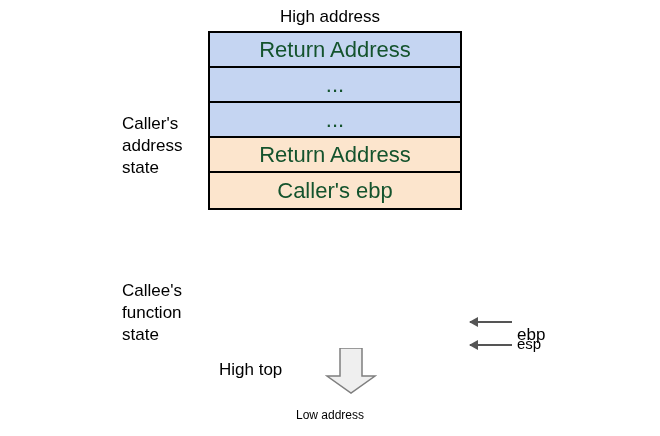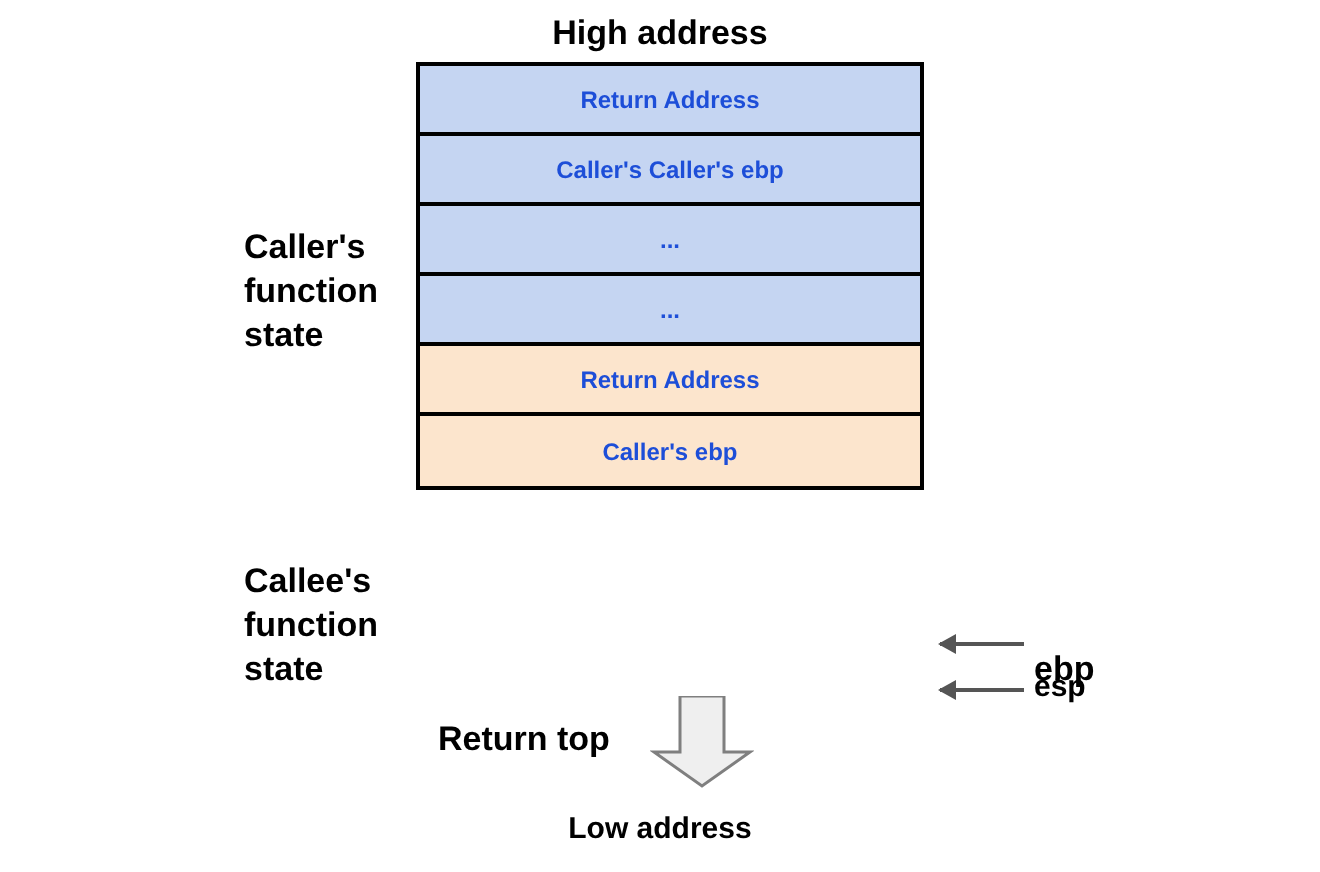--- a/index.html
+++ b/index.html
@@ -7,21 +7,20 @@
     padding: 0;
     background: #ffffff;
   }
   #canvas {
     position: relative;
     width: 600px;
     height: 436px;
     background: #ffffff;
     font-family: "Liberation Sans", sans-serif;
     overflow: hidden;
-    font-weight: bold;
   }
 
   
   .label {
     position: absolute;
     color: #000000;
     font-size: 17px;
     line-height: 22px;
     white-space: pre-line;
   }
@@ -32,21 +31,21 @@
     top: 6px;
     width: 660px;
     text-align: center;
     font-size: 17px;
   }
   #low-address {
     left: 0;
     top: 404px;
     width: 660px;
     text-align: center;
-    font-size: 15px;
+    font-size: 12px;
   }
 
   
   #caller-state {
     left: 122px;
     top: 113px;
     width: 82px;
     text-align: left;
   }
   #callee-state {
@@ -71,22 +70,22 @@
     box-sizing: border-box;
     background: #ffffff;
   }
   .row {
     height: 35px;
     box-sizing: border-box;
     border-bottom: 2px solid #000000;
     display: flex;
     align-items: center;
     justify-content: center;
-    font-size: 12px;
-    color: #1d4ed8;
+    font-size: 22px;
+    color: #14532d;
   }
   .row:last-child { border-bottom: none; }
   .row.caller { background: #c5d5f2; }
   .row.callee { background: #fce5cd; }
   .row .cell-text { pointer-events: none; }
 
   
   .ptr-arrow {
     position: absolute;
     height: 2px;
@@ -118,33 +117,30 @@
   }
 </style>
 </head>
 <body>
 
 <div id="canvas">
 
   <div class="label" id="high-address">High address</div>
 
   <div class="label" id="caller-state">Caller's
-function
+address
 state</div>
 
   <div class="label" id="callee-state">Callee's
 function
 state</div>
 
   <div id="stack">
     <div class="row caller">
       <span class="cell-text">Return Address</span>
-    </div>
-    <div class="row caller">
-      <span class="cell-text">Caller's Caller's ebp</span>
     </div>
     <div class="row caller">
       <span class="cell-text">...</span>
     </div>
     <div class="row caller">
       <span class="cell-text">...</span>
     </div>
     <div class="row callee">
       <span class="cell-text">Return Address</span>
     </div>
@@ -152,21 +148,21 @@
       <span class="cell-text">Caller's ebp</span>
     </div>
   </div>
 
   <div class="ptr-arrow" id="ebp-arrow"></div>
   <div class="label" id="ebp-label">ebp</div>
 
   <div class="ptr-arrow" id="esp-arrow"></div>
   <div class="label" id="esp-label">esp</div>
 
-  <div class="label" id="stack-top">Return top</div>
+  <div class="label" id="stack-top">High top</div>
 
   <svg id="grow-arrow" viewBox="0 0 52 46">
     <polygon points="15,0 37,0 37,28 50,28 26,45 2,28 15,28" fill="#efefef" stroke="#7f7f7f" stroke-width="1.5" stroke-linejoin="miter"></polygon>
   </svg>
 
   <div class="label" id="low-address">Low address</div>
 
 </div>
 
 </body></html>

